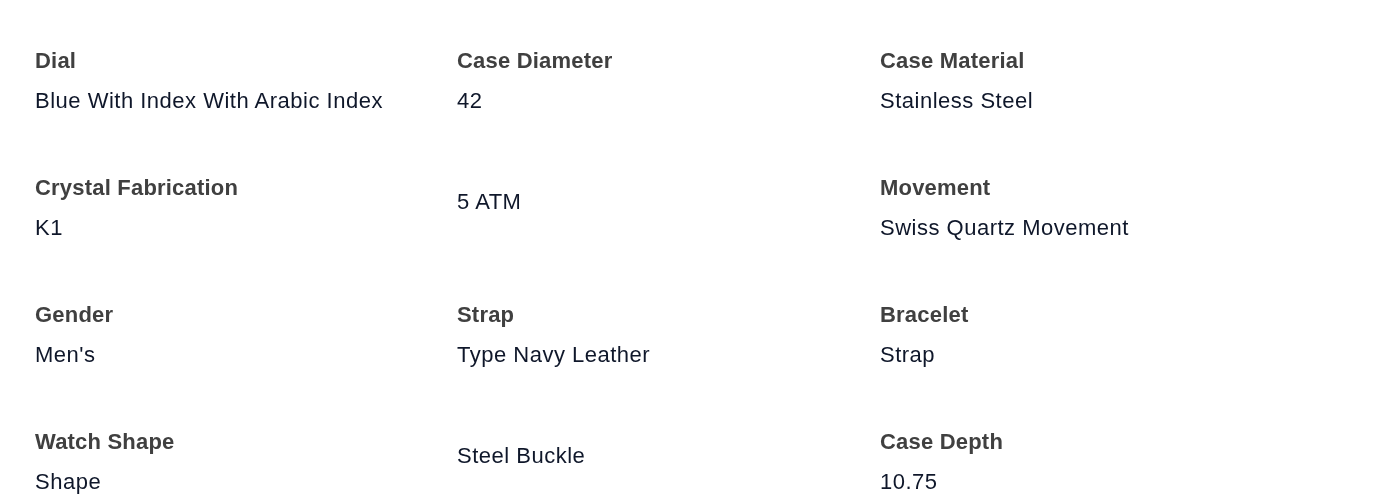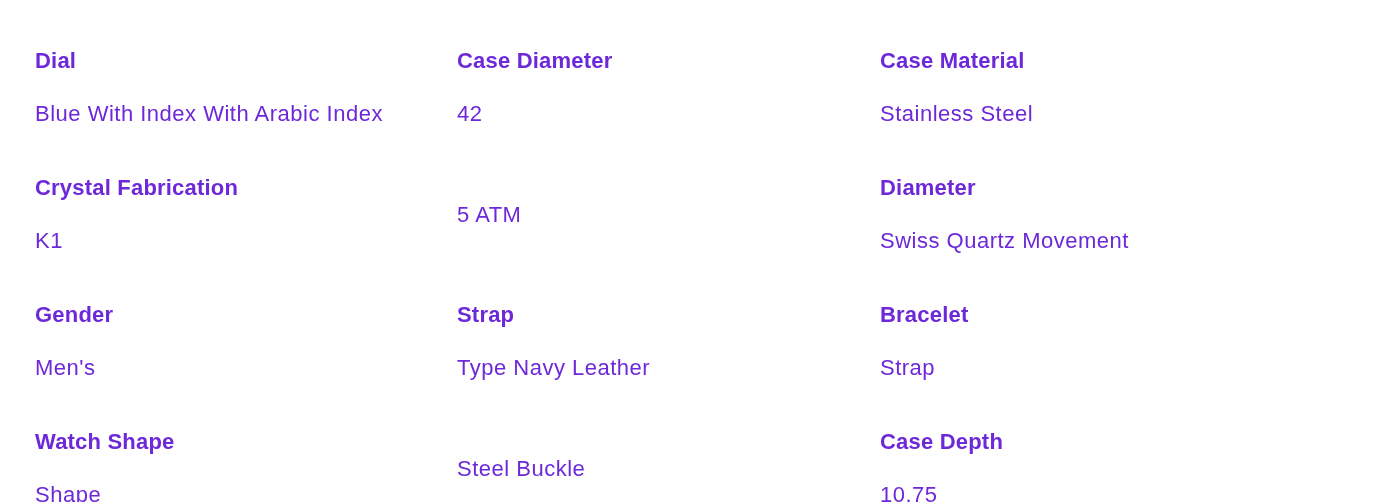--- a/index.html
+++ b/index.html
@@ -17,29 +17,29 @@
     row-gap: 61px;
     padding: 48px 0 0 35px;
     color: #0b0b0b;
   }
   .spec-cell { display: block; }
   .spec-label {
     font-size: 22px;
     font-weight: 700;
     line-height: 26px;
     letter-spacing: 0.2px;
-    color: #6d28d9;
+    color: #404040;
   }
   .spec-value {
     font-size: 22px;
     font-weight: 400;
     line-height: 26px;
     letter-spacing: 0.5px;
-    margin-top: 27px;
-    color: #6d28d9;
+    margin-top: 14px;
+    color: #0f172a;
   }
 </style>
 </head>
 <body>
 
 <div class="spec-grid">
 
   <div class="spec-cell">
     <div class="spec-label">Dial</div>
     <div class="spec-value">Blue With Index With Arabic Index</div>
@@ -54,21 +54,21 @@
   </div>
 
   <div class="spec-cell">
     <div class="spec-label">Crystal Fabrication</div>
     <div class="spec-value">K1</div>
   </div>
   <div class="spec-cell">
     <div class="spec-value">5 ATM</div>
   </div>
   <div class="spec-cell">
-    <div class="spec-label">Diameter</div>
+    <div class="spec-label">Movement</div>
     <div class="spec-value">Swiss Quartz Movement</div>
   </div>
 
   <div class="spec-cell">
     <div class="spec-label">Gender</div>
     <div class="spec-value">Men's</div>
   </div>
   <div class="spec-cell">
     <div class="spec-label">Strap</div>
     <div class="spec-value">Type Navy Leather</div>

